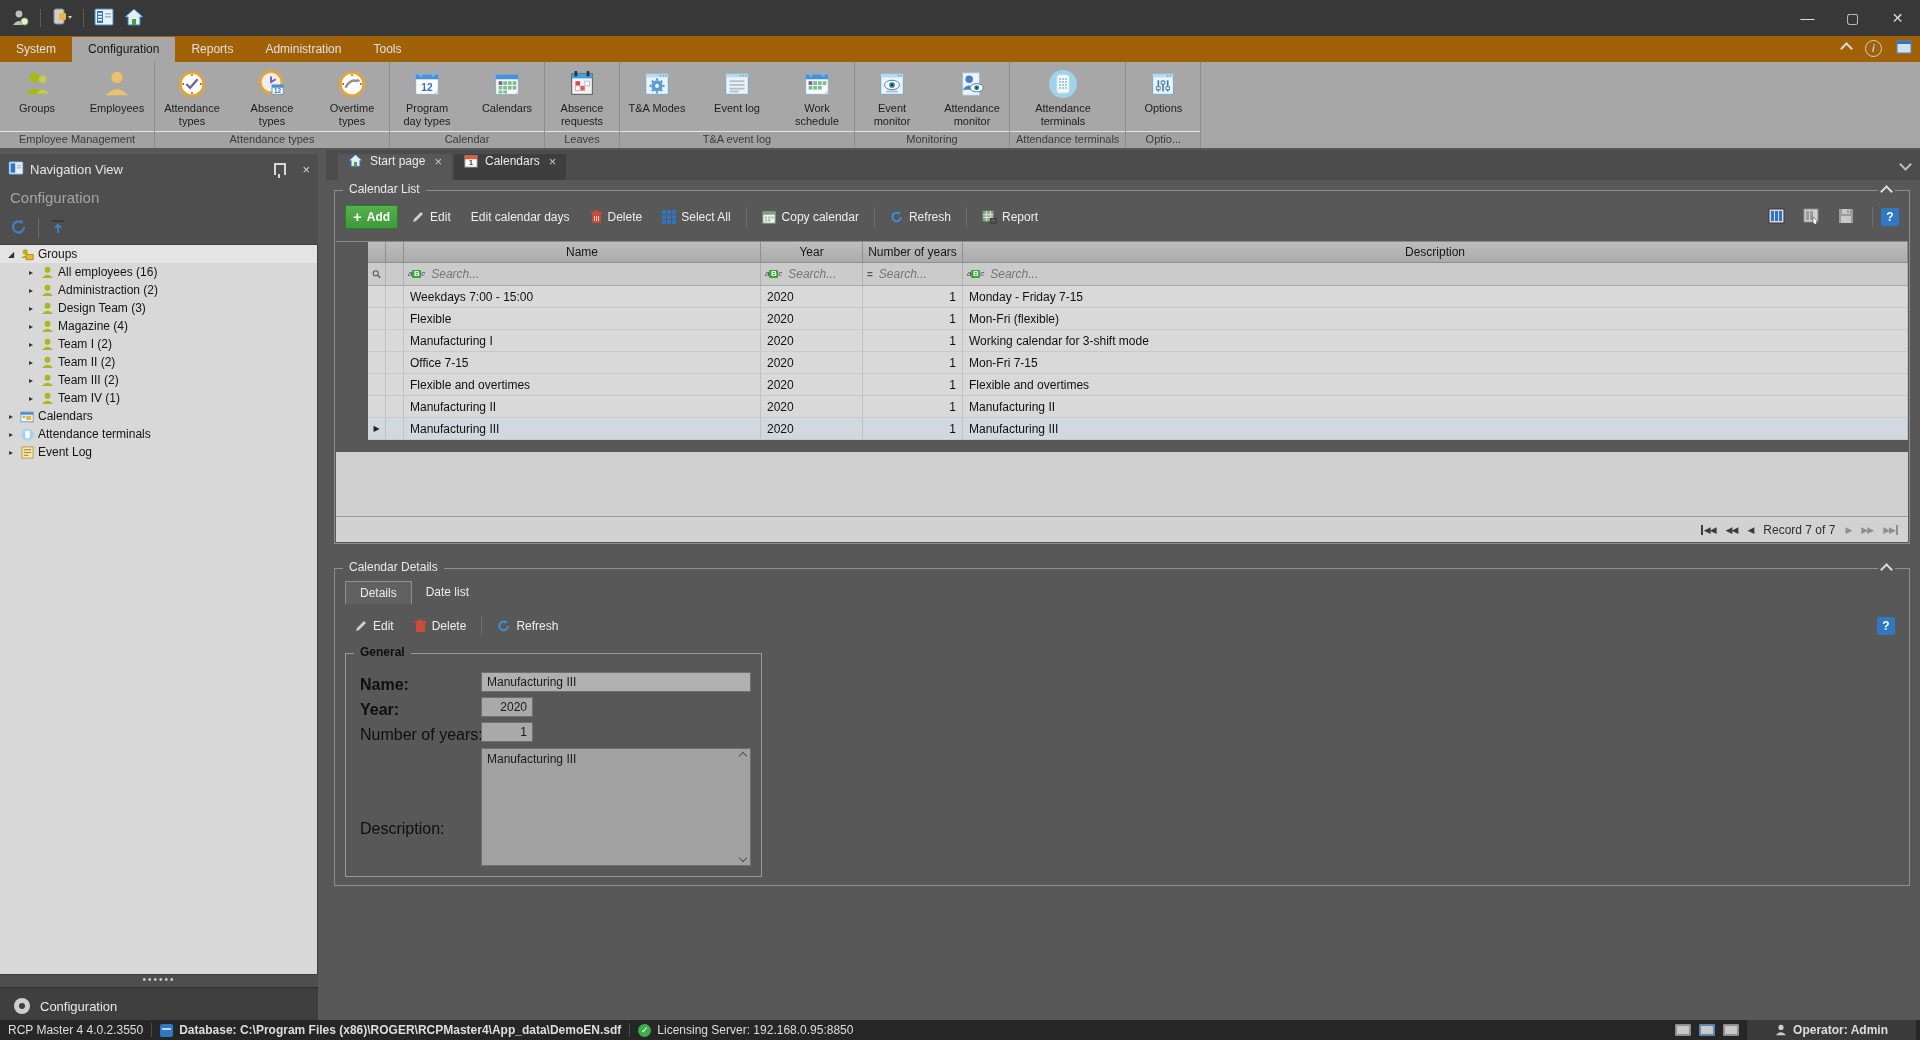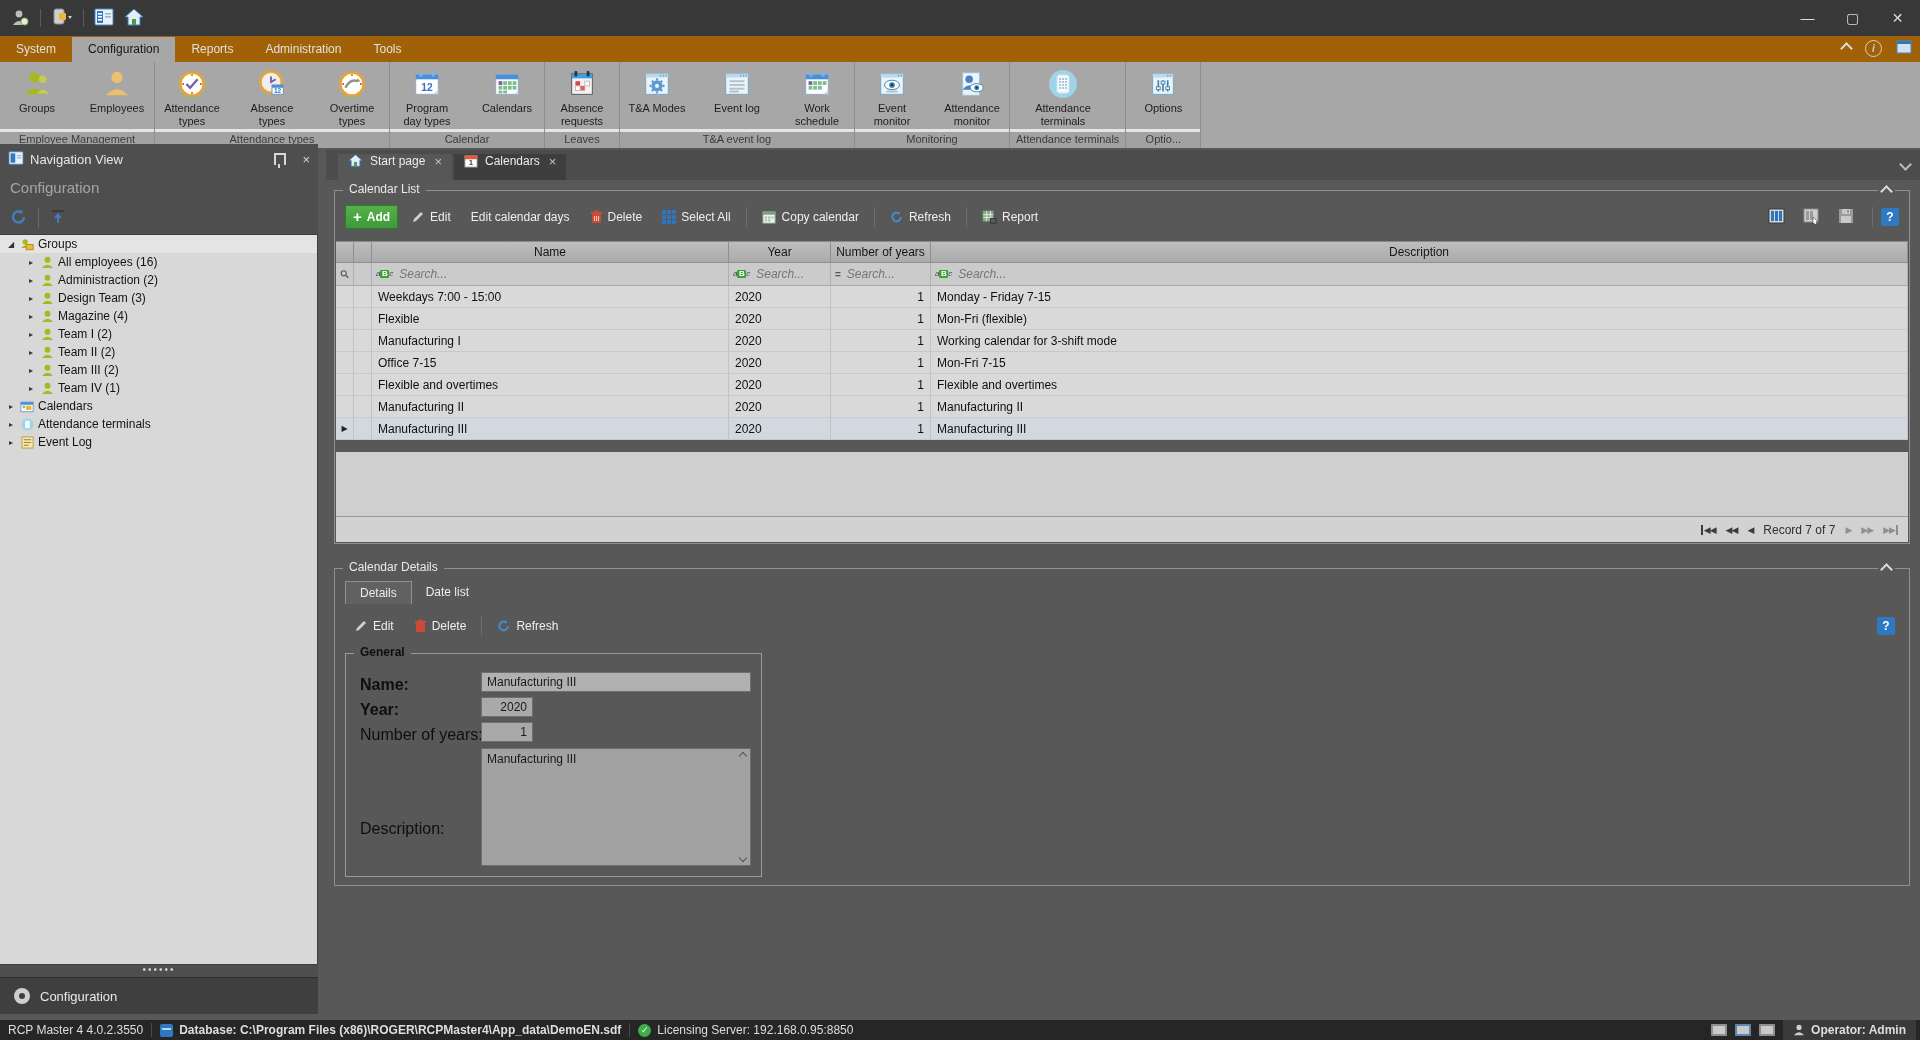--- a/index.html
+++ b/index.html
@@ -18,25 +18,25 @@
   .menubar{position:absolute;left:0;top:36px;width:1920px;height:26px;background:#a16207;display:flex;align-items:flex-end;}
   .mtab{padding:5px 16px 6px 16px;color:#e0e0e0;font-size:12px;}
   .mtab.active{background:#a7a7a7;color:#161616;}
   .menu-right{position:absolute;right:8px;top:40px;display:flex;gap:14px;align-items:center;}
   
   .ribbon{position:absolute;left:0;top:62px;width:1920px;height:86px;background:#a7a7a7;display:flex;}
   .rb-group{display:flex;flex-direction:column;border-right:1px solid #8d8d8d;}
   .rb-items{flex:1;display:flex;align-items:flex-start;padding:3px 6px 0 6px;gap:18px;}
   .rb-item{width:62px;display:flex;flex-direction:column;align-items:center;gap:1px;padding-top:2px;}
   .rb-item .lbl{font-size:11px;line-height:1.15;text-align:center;color:#1d1d1d;}
-  .rb-caption{height:16px;border-top:3px solid #e5e5e5;background:#a2a2a2;text-align:center;
+  .rb-caption{height:16px;border-top:1px solid #e5e5e5;background:#a2a2a2;text-align:center;
               font-size:11px;color:#3b3b3b;line-height:15px;padding:0 6px;white-space:nowrap;}
   .icon32{width:34px;height:34px;display:flex;align-items:center;justify-content:center;}
   
-  .navpanel{position:absolute;left:0;top:144px;width:318px;height:870px;background:#4e4e4e;display:flex;flex-direction:column;}
+  .navpanel{position:absolute;left:0;top:154px;width:318px;height:870px;background:#4e4e4e;display:flex;flex-direction:column;}
   .nav-head{height:30px;display:flex;align-items:center;color:#e6e6e6;padding:0 8px;gap:6px;}
   .nav-head .grow{flex:1;}
   .nav-cap{height:28px;line-height:28px;padding-left:10px;color:#a5a5a5;font-size:15px;}
   .nav-tools{height:32px;display:flex;align-items:center;gap:10px;padding-left:10px;}
   .nav-tools .sep{width:1px;height:20px;background:#6a6a6a;}
   .tree{flex:1;background:#d8d8d8;border:1px solid #3f3f3f;border-left:none;overflow:hidden;}
   .trow{height:18px;display:flex;align-items:center;gap:4px;font-size:12px;color:#141414;padding-left:6px;}
   .trow.sel{background:#e4e4e4;}
   .trow .exp{width:10px;text-align:center;font-size:8px;color:#333;}
   .trow.child{padding-left:26px;}
@@ -59,21 +59,21 @@
   .chv.down{transform:rotate(225deg);}
   .chv.dark{border-color:#555;}
   
   .tbar{display:flex;align-items:center;gap:6px;color:#efefef;font-size:12px;}
   .tbtn{display:flex;align-items:center;gap:5px;padding:4px 7px;}
   .tbtn.add{background:linear-gradient(#56b14c,#3d9a38);border:1px solid #2e7d2b;border-radius:2px;color:#fff;font-weight:bold;}
   .tsep{width:1px;height:20px;background:#6e6e6e;margin:0 2px;}
   .plus{font-weight:bold;font-size:15px;color:#fff;line-height:12px;}
   
   .grid{position:absolute;left:1px;top:50px;right:1px;border-top:1px solid #8a8a8a;}
-  .grow-{display:grid;grid-template-columns:18px 18px 357px 102px 100px 1fr;}
+  .grow-{display:grid;grid-template-columns:18px 18px 357px 102px 100px 1fr;margin-left:32px;}
   .ghead .gc{background:linear-gradient(#bdbdbd,#ababab);border-right:1px solid #8f8f8f;border-bottom:1px solid #8f8f8f;
              height:20px;display:flex;align-items:center;justify-content:center;font-size:12px;color:#161616;}
   .gfilter .gc{background:#cbcbcb;border-right:1px solid #b0b0b0;border-bottom:1px solid #a8a8a8;height:22px;display:flex;align-items:center;padding:0 4px;gap:4px;}
   .gfilter input{border:none;background:transparent;font-style:italic;color:#7e7e7e;font-size:12px;width:90%;outline:none;font-family:"Liberation Sans",sans-serif;}
   .abc{font-size:8px;color:#444;display:inline-flex;align-items:center;line-height:8px;}
   .abc b{background:#3aa13a;color:#fff;padding:0 1.5px;font-size:8px;border-radius:1px;}
   .gdata .gc{background:#d9d9d9;border-right:1px solid #c2c2c2;border-bottom:1px solid #c9c9c9;height:21px;
              display:flex;align-items:center;padding:0 6px;font-size:12px;color:#101010;white-space:nowrap;overflow:hidden;}
   .gdata.sel .gc{background:#d2d8df;}
   .gc.num{justify-content:flex-end;}
@@ -95,21 +95,21 @@
   .fld.num{justify-content:flex-end;}
   .flabel{position:absolute;color:#0e0e0e;font-size:16px;}
   .tarea{position:absolute;background:#a2a2a2;border:1px solid #6f6f6f;color:#1a1a1a;font-size:12px;padding:3px 5px;}
   .tarea .rail{position:absolute;right:1px;top:1px;bottom:1px;width:13px;display:flex;flex-direction:column;justify-content:space-between;align-items:center;padding:3px 0;}
   .help{width:18px;height:18px;background:#2f78c4;color:#fff;font-weight:bold;display:flex;align-items:center;justify-content:center;border-radius:2px;font-size:12px;}
   
   .statusbar{position:absolute;left:0;bottom:0;width:1920px;height:20px;background:#262626;display:flex;align-items:center;color:#dedede;font-size:12px;}
   .sb-sep{width:1px;height:14px;background:#4a4a4a;margin:0 8px;}
   .sb-item{display:flex;align-items:center;gap:6px;}
   .sb-right{margin-left:auto;display:flex;align-items:center;gap:8px;padding-right:4px;}
-  .sb-op{background:#3a3a3a;height:20px;display:flex;align-items:center;gap:6px;padding:0 10px;font-weight:bold;}
+  .sb-op{background:#3a3a3a;height:20px;display:flex;align-items:center;gap:6px;padding:0 28px;font-weight:bold;}
   .mini-ic{width:16px;height:12px;background:#8f8f8f;border-radius:1px;position:relative;}
   .mini-ic:after{content:"";position:absolute;inset:2px;background:#c9c9c9;}
   .check{width:13px;height:13px;border-radius:50%;background:#3fae49;color:#fff;font-size:9px;display:flex;align-items:center;justify-content:center;}
   .winico{width:13px;height:13px;background:#2f78c4;border-radius:2px;position:relative;}
   .winico:after{content:"";position:absolute;left:2px;right:2px;top:4px;height:2px;background:#bcd8f2;}
   .gear{width:16px;height:16px;border-radius:50%;background:#cfcfcf;position:relative;}
   .gear:after{content:"";position:absolute;inset:5px;border-radius:50%;background:#3f3f3f;}
   .pin{width:8px;height:10px;border:2px solid #d8d8d8;border-bottom:none;position:relative;}
   .pin:after{content:"";position:absolute;left:2px;top:9px;width:2px;height:4px;background:#d8d8d8;}
 </style>

